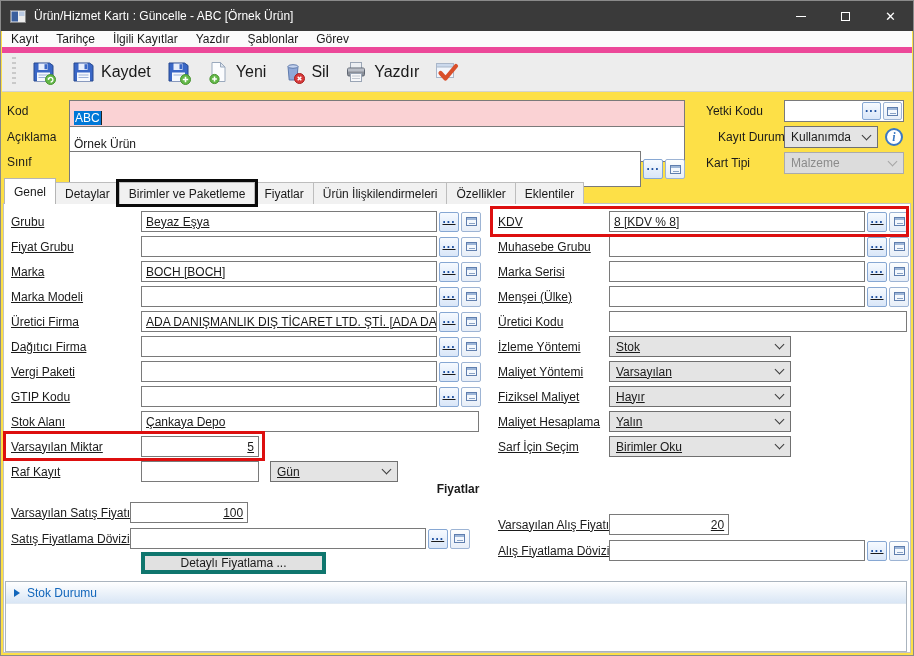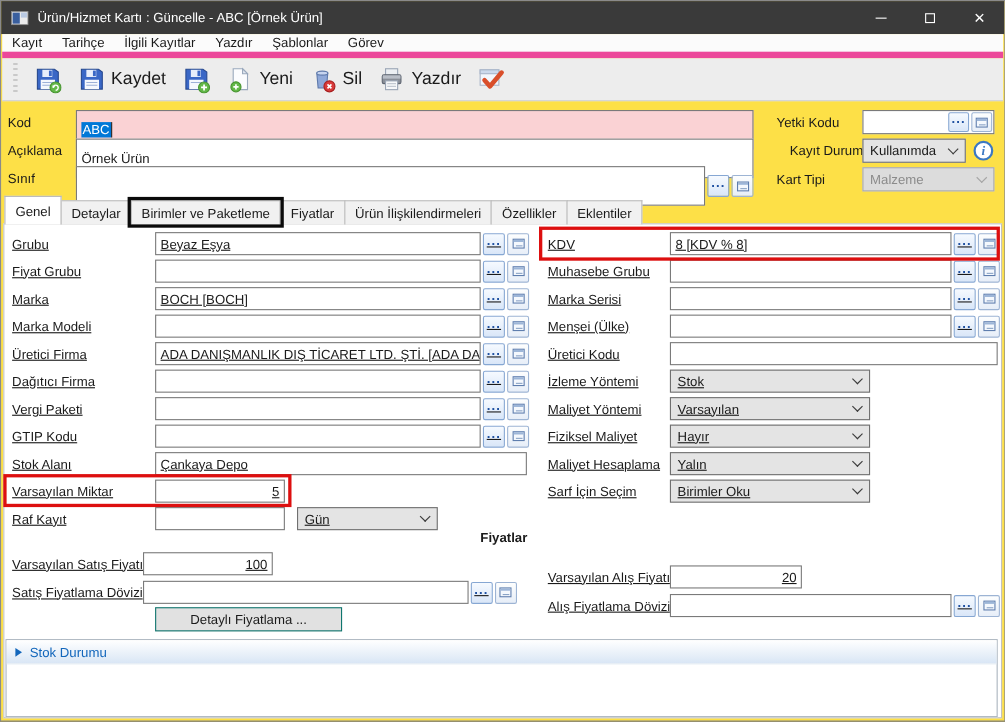--- a/index.html
+++ b/index.html
@@ -94,22 +94,22 @@
   .annot-miktar { left:2px; top:430px; width:262px; height:30px; }
   .annot-kdv { left:489px; top:205px; width:419px; height:31px; }
 
   
   .group-hdr { position:absolute; left:10px; top:481px; right:8px; display:flex; align-items:center; gap:7px; z-index:2;flex-direction:column; }
   .group-hdr .gtitle { font-weight:bold; }
   .group-hdr .hline { flex:1; border-top:1px solid #cdcdcd; }
   .price-left  { left:10px; top:501px; width:470px; }
   .price-right { left:497px; top:513px; width:411px; }
   .price-left .row, .price-right .row { margin-bottom:5px; }
-  .detay-btn { position:absolute; left:140px; top:551px; width:170px; height:22px; z-index:2;
-               background:#e1e1e1; border:1px solid #0f766e; display:flex; align-items:center; justify-content:center; }
+  .detay-btn { position:absolute; left:140px; top:551px; width:185px; height:22px; z-index:2;
+               background:#e1e1e1; border:4px solid #0f766e; display:flex; align-items:center; justify-content:center; }
 
   
   .stok-panel { position:absolute; left:4px; right:6px; top:580px; height:71px; z-index:2;
                 border:1px solid #aab4be; background:#fff; }
   .stok-hdr { height:22px; display:flex; align-items:center; gap:7px; padding-left:8px;
               background:linear-gradient(#ffffff,#d9e6f5); border-bottom:1px solid #e2eaf3; }
   .tri-right { width:0; height:0; border-left:6px solid #1266bb; border-top:4px solid transparent;
                border-bottom:4px solid transparent; }
   .stok-title { color:#1266bb; font-weight:normal; }
 </style>

